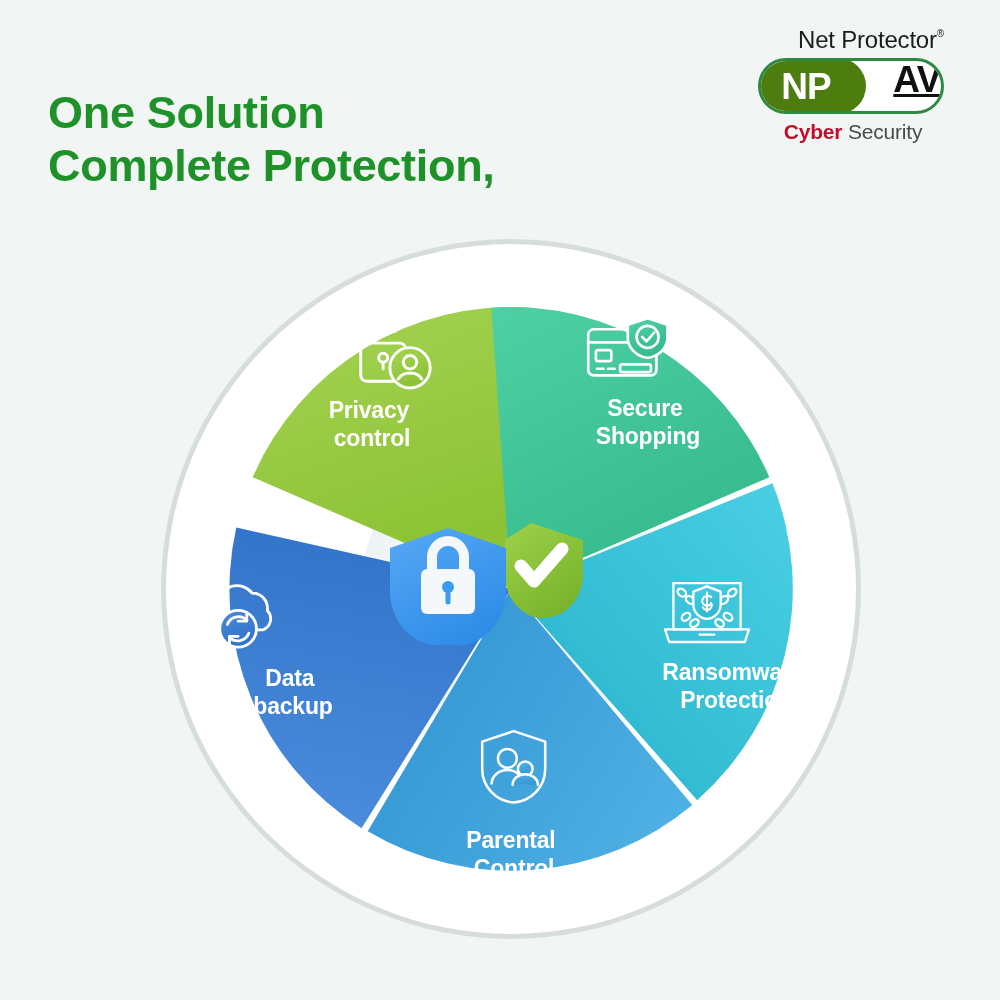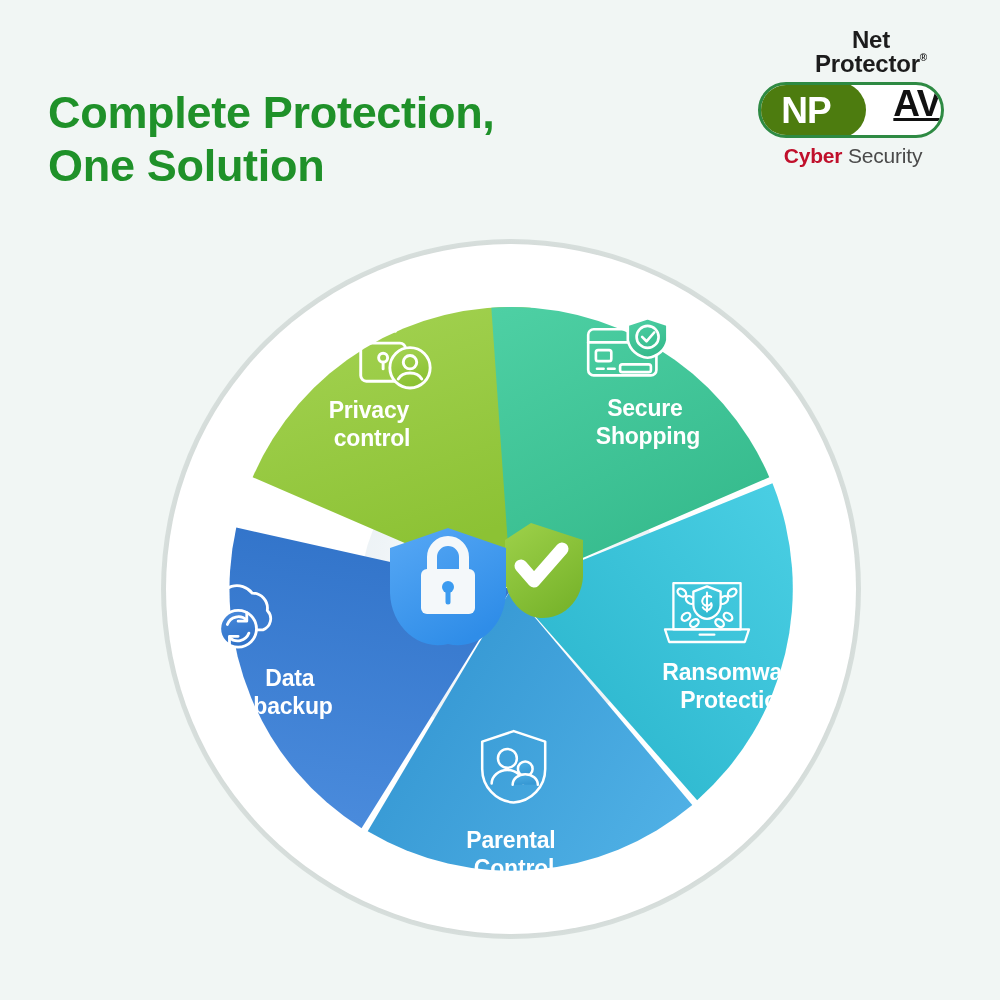--- a/index.html
+++ b/index.html
@@ -33,21 +33,21 @@
   #logo {
     position: absolute;
     right: 52px;
     top: 28px;
     width: 190px;
     text-align: center;
   }
   #logo .brand-top {
     font-size: 24px;
     color: #1c1c1c;
-    font-weight: bold;
+    font-weight: normal;
     letter-spacing: -0.2px;
     line-height: 1;
     margin-bottom: 6px;
     position: relative;
     display: inline-block;
     margin-left: 36px;
   }
   #logo .brand-top .reg {
     font-size: 10px;
     vertical-align: super;
@@ -120,22 +120,22 @@
     font-size: 23px;
     font-weight: bold;
     text-anchor: middle;
     letter-spacing: -0.2px;
   }
 </style>
 </head>
 <body>
 
 <div id="headline">
+  <span class="line">One Solution</span>
   <span class="line">Complete Protection,</span>
-  <span class="line">One Solution</span>
 </div>
 
 <div id="logo">
   <div class="brand-top">
     <span>Net Protector</span><span class="reg">®</span>
   </div>
   <div class="pill">
     <div class="pill-left">
       <span class="np">NP</span>
     </div>

